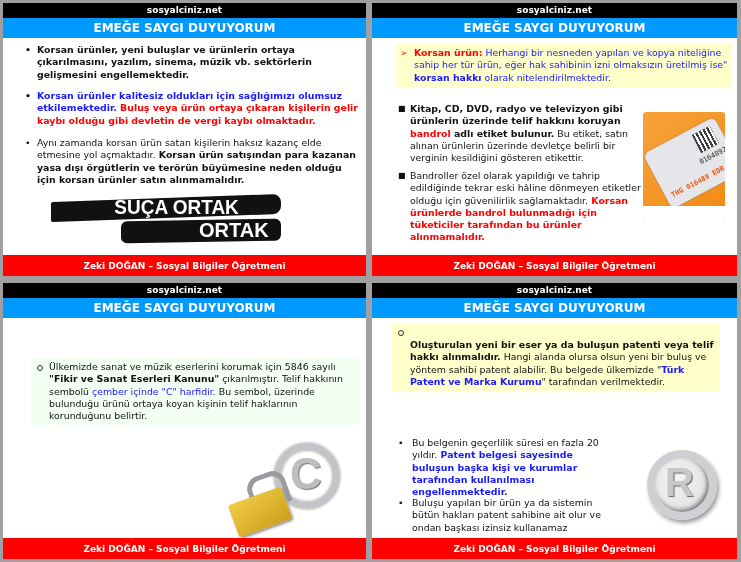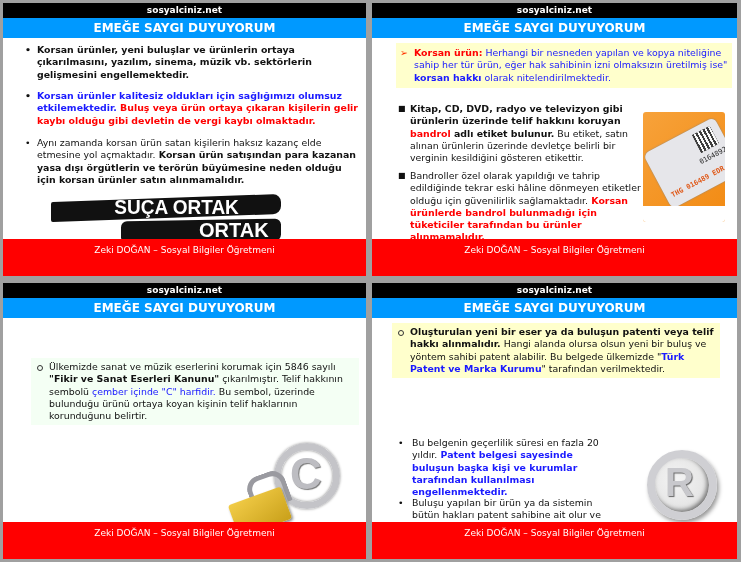--- a/index.html
+++ b/index.html
@@ -4,21 +4,21 @@
 <style>
   html,body{margin:0;padding:0;}
   body{width:741px;height:562px;background:#a0a0a0;position:relative;overflow:hidden;font-family:"DejaVu Sans",sans-serif;}
   .slide{position:absolute;background:#fff;overflow:hidden;}
   .s1{left:3px;top:3px;width:363px;height:273px;}
   .s2{left:372px;top:3px;width:365px;height:273px;}
   .s3{left:3px;top:283px;width:363px;height:276px;}
   .s4{left:372px;top:283px;width:365px;height:276px;}
   .site{height:15px;background:#000;color:#fff;font-size:9px;font-weight:bold;text-align:center;line-height:15px;}
   .title{height:20px;background:#0099ff;color:#fff;font-size:12px;font-weight:bold;text-align:center;line-height:20px;}
-  .footer{position:absolute;left:0;right:0;bottom:0;height:37px;background:#ff0000;color:#fff;font-size:9px;font-weight:normal;text-align:center;line-height:22px;}
+  .footer{position:absolute;left:0;right:0;bottom:0;height:21px;background:#ff0000;color:#fff;font-size:9px;font-weight:bold;text-align:center;line-height:22px;}
   .body{position:absolute;left:0;right:0;top:35px;bottom:22px;}
   .txt{font-size:9.4px;line-height:12.3px;color:#111;}
   .b{font-weight:bold;}
   .red{color:#ff0000;}
   .blue{color:#1a1aff;}
   .item{position:absolute;padding-left:14px;}
   .item .bl{position:absolute;left:2px;top:0;}
   .yellow{background:#ffffcc;}
   .lblue{background:#e0f7ff;}
   .lgreen{background:#f4fff4;}
@@ -98,21 +98,21 @@
       <div style="position:absolute;left:4px;top:52px;width:56px;height:34px;background:linear-gradient(160deg,#f2cc47,#c9a01a);transform:rotate(-20deg);border-radius:3px;box-shadow:1px 2px 3px #888;"></div>
     </div>
   </div>
   <div class="footer">Zeki DOĞAN – Sosyal Bilgiler Öğretmeni</div>
 </div>
 
 <div class="slide s4">
   <div class="site">sosyalciniz.net</div>
   <div class="title">EMEĞE SAYGI DUYUYORUM</div>
   <div class="body">
-    <div class="item txt yellow" style="left:20px;top:5px;width:306px;padding:3px 4px 3px 18px;">
+    <div class="item txt yellow" style="left:20px;top:5px;width:306px;padding:16px 4px 3px 18px;">
       <span class="bl" style="left:6px;top:3px;"><span class="hollow"></span></span>
       <span class="b">Oluşturulan yeni bir eser ya da buluşun patenti veya telif hakkı alınmalıdır.</span><span> Hangi alanda olursa olsun yeni bir buluş ve yöntem sahibi patent alabilir. Bu belgede ülkemizde "</span><span class="b blue">Türk Patent ve Marka Kurumu</span><span>" tarafından verilmektedir.</span>
     </div>
     <div class="item txt" style="left:24px;top:119px;width:200px;padding-left:16px;">
       <span class="bl">•</span>
       <span>Bu belgenin geçerlilik süresi en fazla 20 yıldır.</span><span class="b blue"> Patent belgesi sayesinde buluşun başka kişi ve kurumlar tarafından kullanılması engellenmektedir.</span>
     </div>
     <div class="item txt" style="left:24px;top:179px;width:210px;padding-left:16px;">
       <span class="bl">•</span>
       <span>Buluşu yapılan bir ürün ya da sistemin bütün hakları patent sahibine ait olur ve ondan başkası izinsiz kullanamaz</span>

